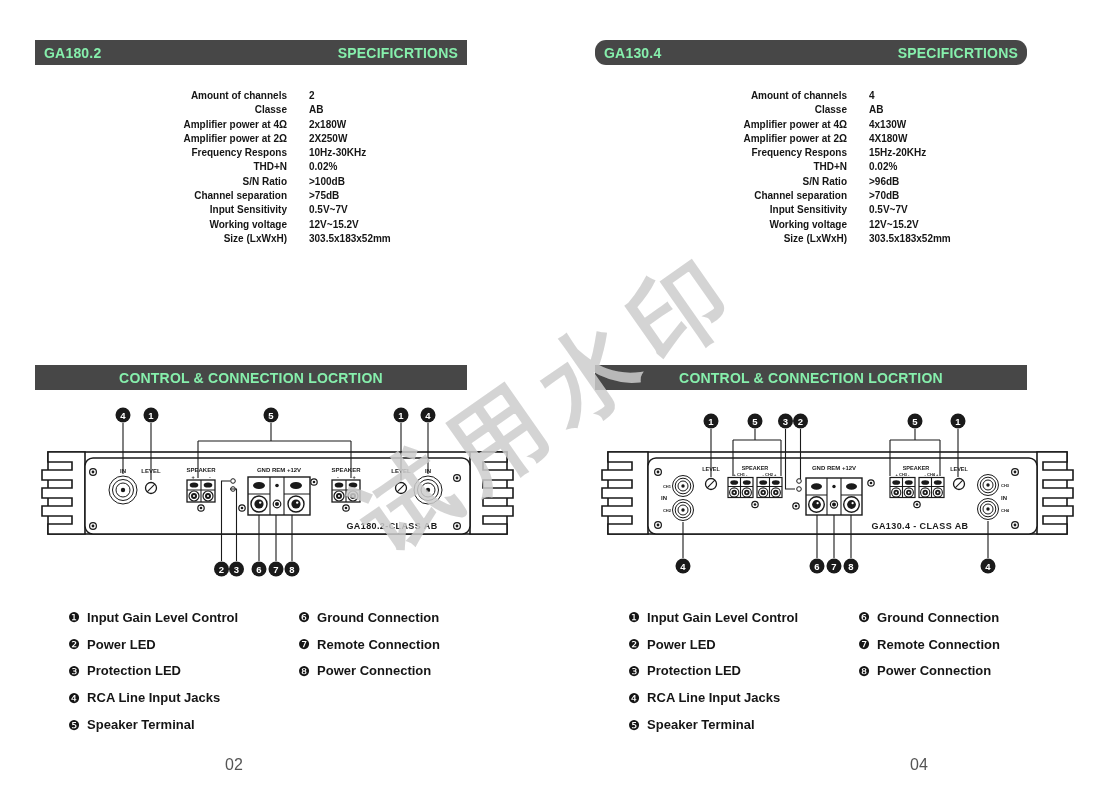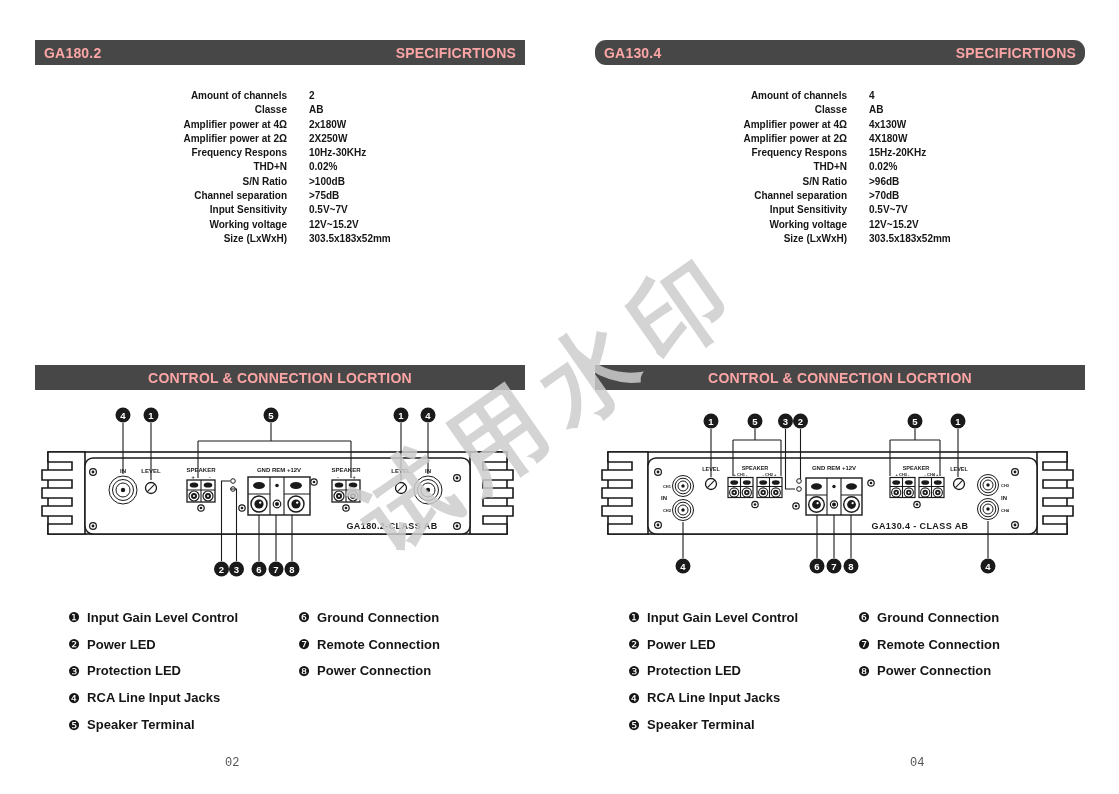--- a/index.html
+++ b/index.html
@@ -1,38 +1,38 @@
 <!DOCTYPE html>
 <html><head>
 <meta charset="utf-8">
 <style>
   * { margin:0; padding:0; box-sizing:border-box; }
   html,body { width:1119px; height:794px; background:#ffffff; overflow:hidden;
               font-family:"Liberation Sans", sans-serif; color:#151515; }
   .abs { position:absolute; }
 
   
-  .bar { position:absolute; height:25px; width:490px; background:#474747; color:#fca5a5;
+  .bar { position:absolute; height:25px; width:432px; background:#474747; color:#86efac;
          font-weight:bold; font-size:14px; display:flex; align-items:center;
          padding:0 9px; letter-spacing:.2px; }
   .bar .right { margin-left:auto; }
   .bar.ctrl { justify-content:center; }
 
   
   .specs { position:absolute; width:490px; }
   .spec-row { display:flex; line-height:14.3px; font-size:10px; font-weight:bold; }
   .spec-label { width:252px; text-align:right; }
   .spec-value { margin-left:22px; white-space:nowrap; }
 
   
   .legend-col { position:absolute; }
   .legend-item { display:flex; align-items:center; height:26.8px; font-size:13px; font-weight:bold; }
   .legend-num { font-size:13.5px; margin-right:7px; font-weight:normal; }
 
-  .pagenum { position:absolute; font-family:Liberation Mono, monospace; font-size:12px; color:#555; }
+  .pagenum { position:absolute; font-family:Liberation Sans, sans-serif; font-size:16px; color:#555; }
 
   
   .watermark { position:absolute; left:268px; top:340px; width:560px; height:120px;
                font-size:95px; letter-spacing:16px; color:rgba(205,205,205,0.85);
                text-align:center; transform:rotate(-35deg); transform-origin:center;
                z-index:9; pointer-events:none; white-space:nowrap;
                font-family:"DejaVu Sans", sans-serif; font-weight:bold; }
 
   
   svg { position:absolute; }

